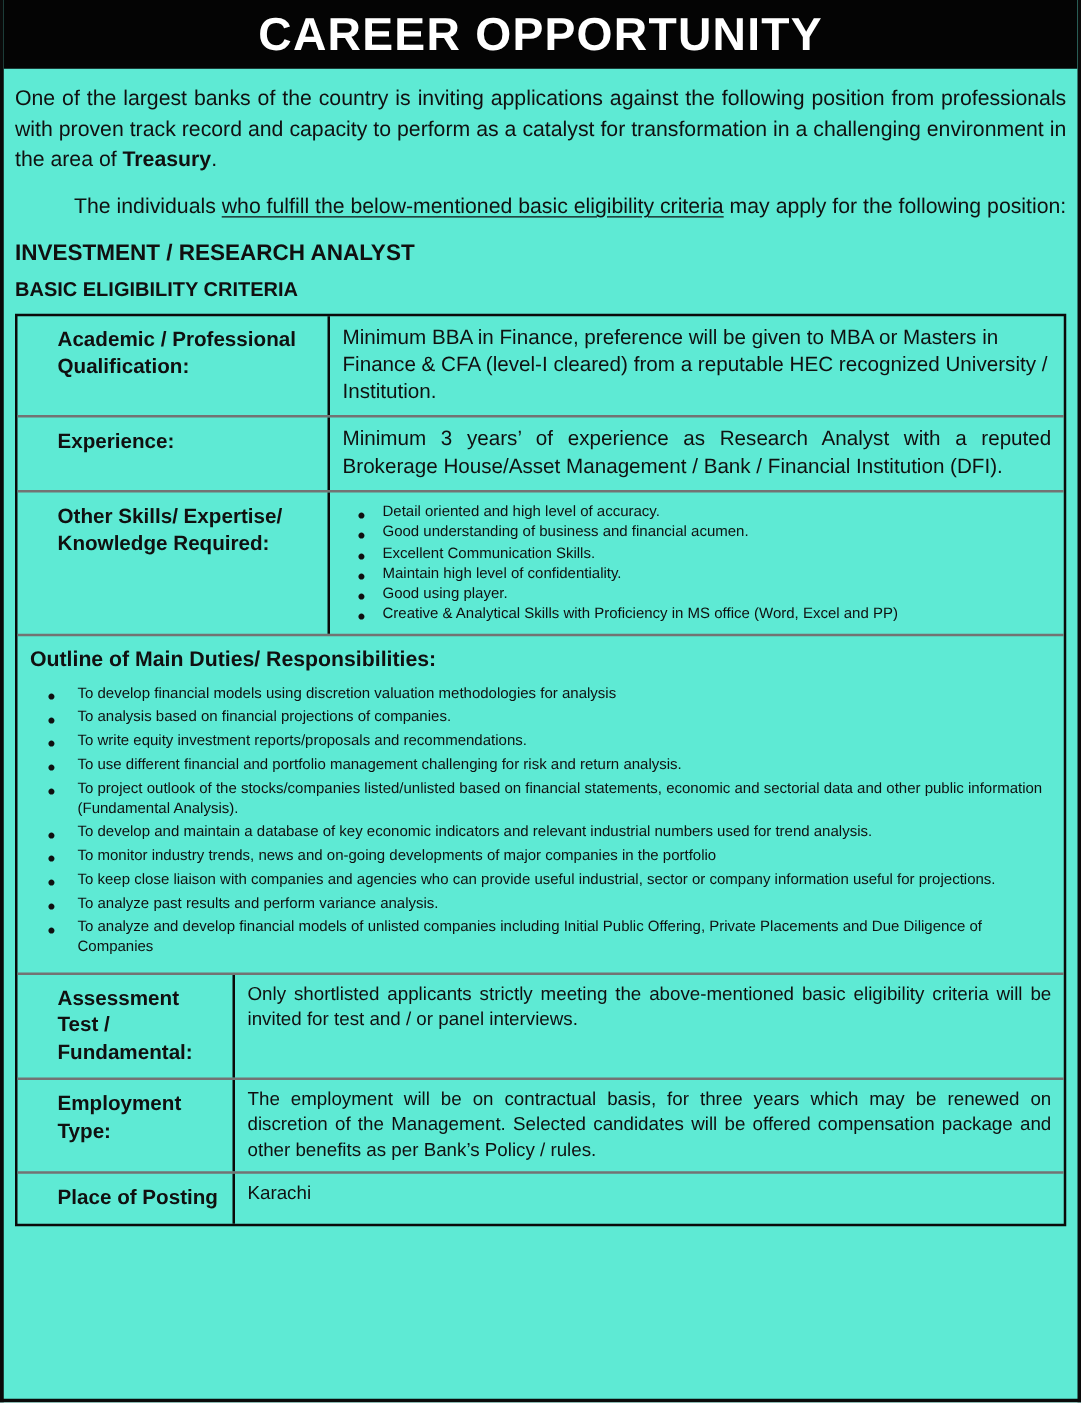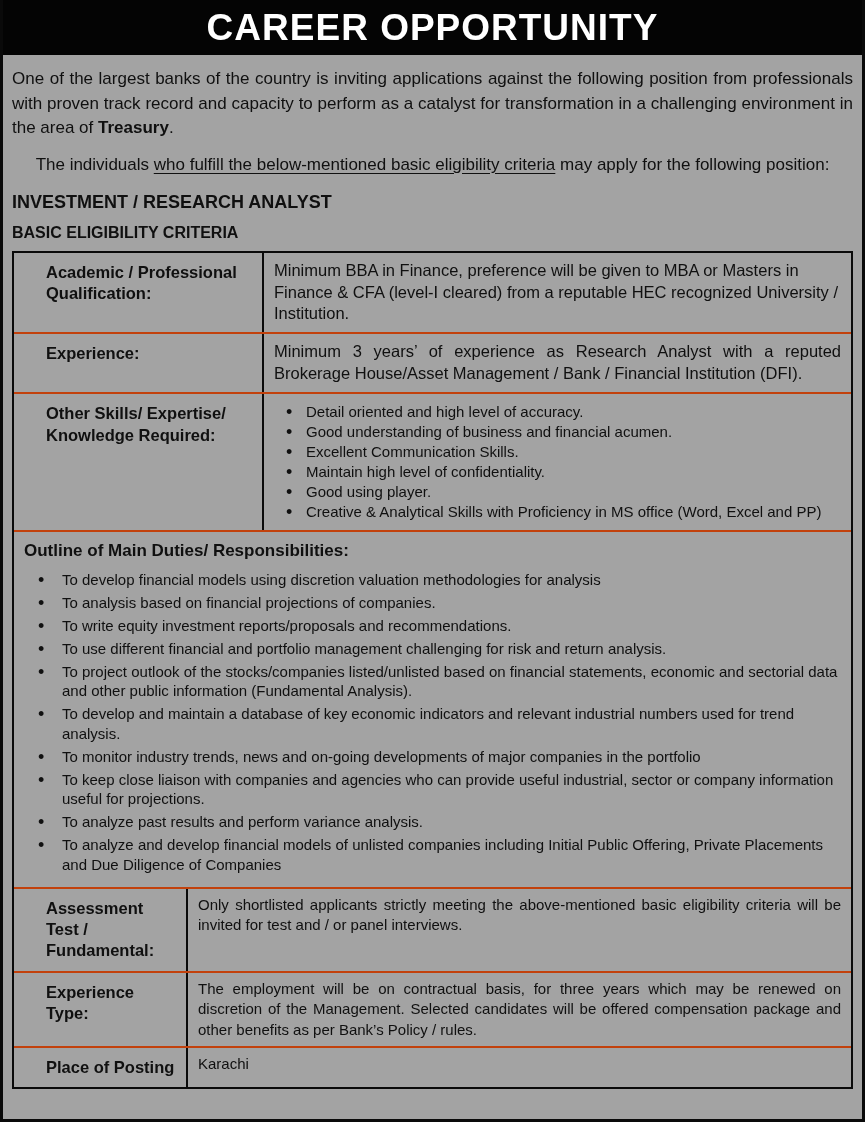--- a/index.html
+++ b/index.html
@@ -1,52 +1,52 @@
 <!DOCTYPE html>
 <html><head>
 <meta charset="utf-8">
 <style>
   html,body { margin:0; padding:0; background:#ffffff; }
   .ad {
     width:865px; height:1122px; box-sizing:border-box;
     border:3px solid #0a0a0a; border-top:none;
-    background:#a3a3a3; color:#101010;
+    background:#5eead4; color:#101010;
     font-family:"Liberation Sans", sans-serif;
     overflow:hidden; position:relative;
   }
   .title-band {
     height:55px; background:#040404; color:#ffffff;
     display:flex; align-items:center; justify-content:center;
     font-size:37px; font-weight:bold; letter-spacing:1px;
   }
   .content { padding:0 9px; }
   .para { font-size:17px; line-height:1.45; text-align:justify; margin:12px 0 0 0; }
-  .para.no-justify { text-align:center; }
+  .para.no-justify { text-align:right; }
   .b  { font-weight:bold; }
   .u  { text-decoration:underline; text-underline-offset:3px; }
   .heading-position { font-size:18px; font-weight:bold; margin:14px 0 0 0; }
   .heading-criteria { font-size:16px; font-weight:bold; margin:11px 0 9px 0; }
 
   .box { border:2px solid #0a0a0a; }
-  .row { display:flex; border-top:2px solid #c2410c; }
+  .row { display:flex; border-top:2px solid #737373; }
   .row:first-child { border-top:none; }
   .lbl {
     font-weight:bold; font-size:16.5px; line-height:1.3;
     border-right:2px solid #0a0a0a; padding:9px 10px; box-sizing:border-box;
     flex-shrink:0;
     margin-left:22px;
   }
   .lbl-a { width:228px; }
   .lbl-b { width:152px; }
   .val { flex:1; font-size:16.5px; line-height:1.33; padding:7px 10px; }
   .justify { text-align:justify; }
   .val-sm { font-size:15px; line-height:1.36; padding:6px 10px; }
 
   ul.blist { list-style:none; margin:0; padding:0; }
-  ul.blist li { position:relative; padding-left:32px; line-height:1.27; margin:1px 0; font-size:15px; }
+  ul.blist li { position:relative; padding-left:32px; line-height:1.27; margin:1px 0; font-size:12px; }
   ul.blist li::before { content:"\2022"; position:absolute; left:12px; top:-1px; font-size:18px; }
 
   .duties-cell { width:100%; padding:6px 10px 9px 10px; box-sizing:border-box; }
   .duties-head { font-weight:bold; font-size:17px; margin:3px 0 9px 0; }
   ul.duties li { padding-left:38px; margin:3.5px 0; line-height:1.3; }
   ul.duties li::before { left:14px; }
 </style>
 </head>
 <body>
 
@@ -106,21 +106,21 @@
           </ul>
         </div>
       </div>
 
       <div class="row">
         <div class="lbl lbl-b">Assessment Test / Fundamental:</div>
         <div class="val val-sm justify">Only shortlisted applicants strictly meeting the above-mentioned basic eligibility criteria will be invited for test and / or panel interviews.</div>
       </div>
 
       <div class="row">
-        <div class="lbl lbl-b">Experience Type:</div>
+        <div class="lbl lbl-b">Employment Type:</div>
         <div class="val val-sm justify">The employment will be on contractual basis, for three years which may be renewed on discretion of the Management. Selected candidates will be offered compensation package and other benefits as per Bank’s Policy / rules.</div>
       </div>
 
       <div class="row">
         <div class="lbl lbl-b">Place of Posting</div>
         <div class="val val-sm">Karachi</div>
       </div>
 
     </div>
 

